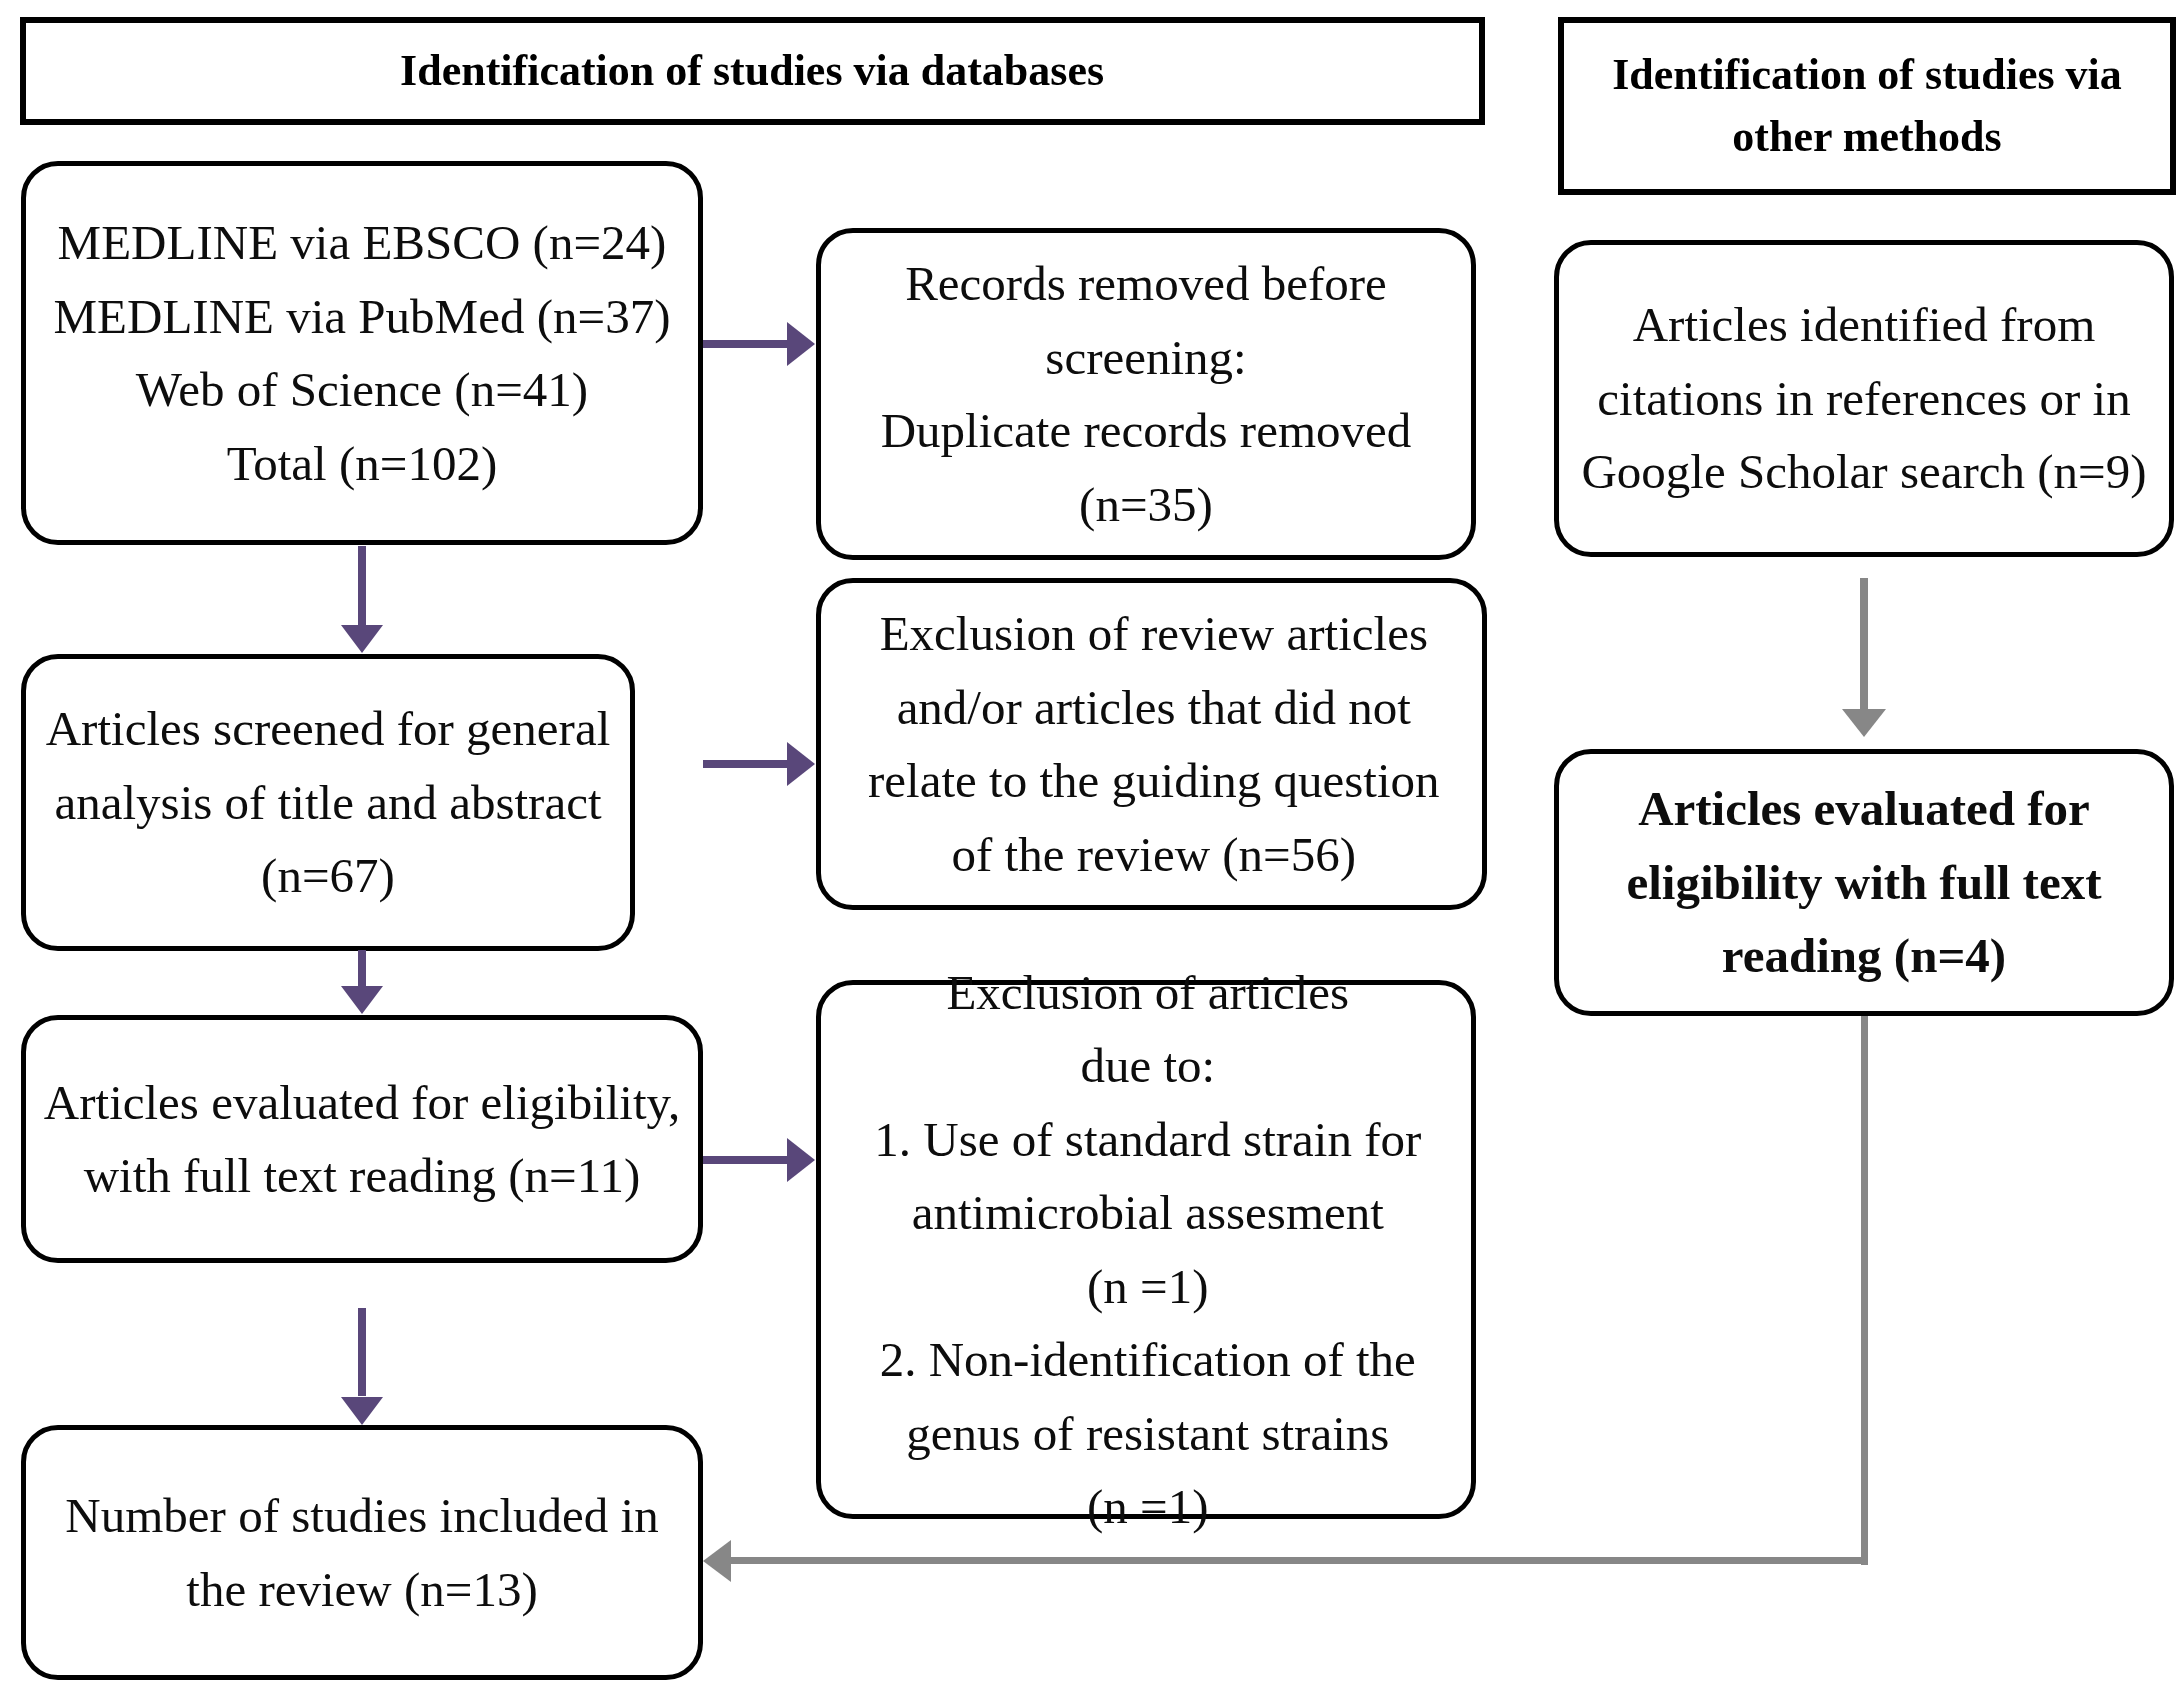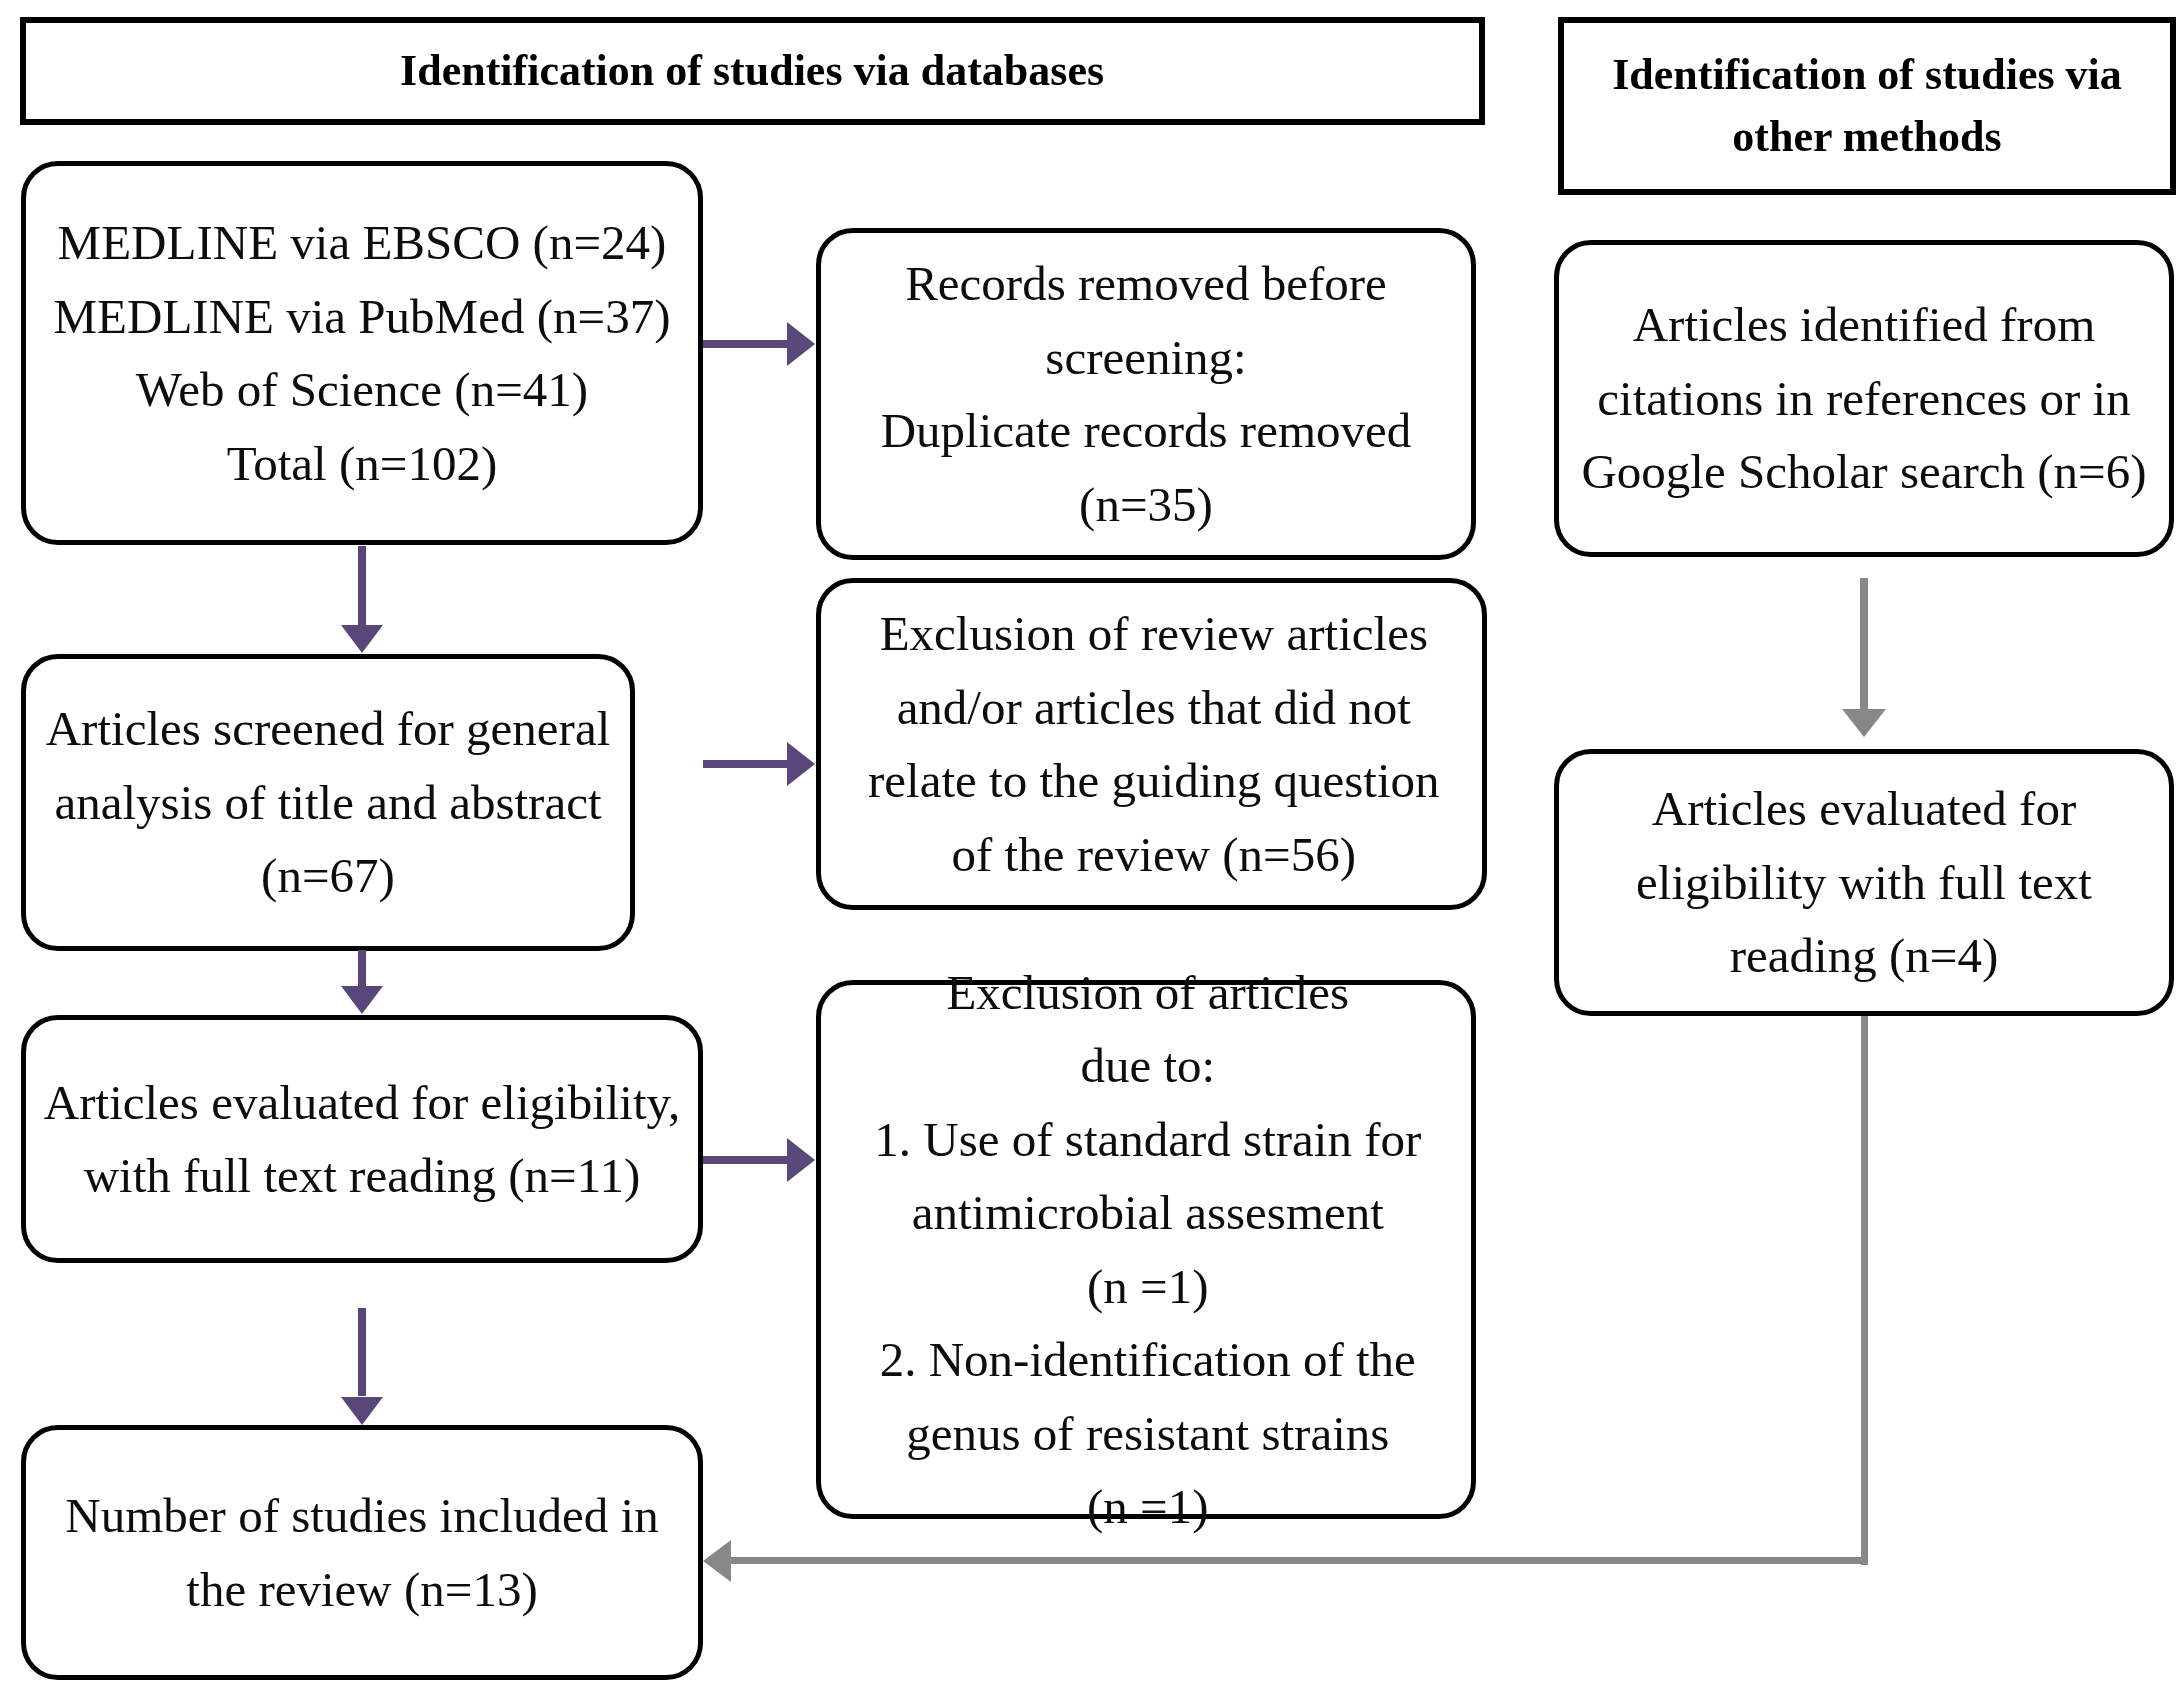--- a/index.html
+++ b/index.html
@@ -56,21 +56,21 @@
   #box-eval-left { left: 21px; top: 1015px; width: 682px; height: 248px; }
   #box-included  { left: 21px; top: 1425px; width: 682px; height: 255px; }
 
   
   #box-removed { left: 816px; top: 228px;  width: 660px; height: 332px; }
   #box-excl1   { left: 816px; top: 578px;  width: 671px; height: 332px; padding-left: 20px; }
   #box-excl2   { left: 816px; top: 980px; width: 660px; height: 539px; padding-left: 19px; }
 
   
   #box-citations  { left: 1554px; top: 240px;  width: 620px; height: 317px; }
-  #box-eval-right { left: 1554px; top: 749px; width: 620px; height: 267px; }
+  #box-eval-right { left: 1554px; top: 749px; width: 620px; height: 267px; font-weight: bold; }
 
   
   #a1-shaft { left: 358px; top: 546px;  width: 8.3px; height: 79px; }
   #a1-head  { left: 341px; top: 625px; border-left: 21px solid transparent; border-right: 21px solid transparent; border-top: 28.5px solid var(--arrow-purple, #59477a); }
   #a2-shaft { left: 358px; top: 950px; width: 8.3px; height: 36px; }
   #a2-head  { left: 341px; top: 986px; border-left: 21px solid transparent; border-right: 21px solid transparent; border-top: 28.5px solid var(--arrow-purple, #59477a); }
   #a3-shaft { left: 358px; top: 1308px; width: 8.3px; height: 88px; }
   #a3-head  { left: 341px; top: 1397px; border-left: 21px solid transparent; border-right: 21px solid transparent; border-top: 28.5px solid var(--arrow-purple, #59477a); }
 
   
@@ -102,21 +102,21 @@
   <div class="box" id="box-sources">MEDLINE via EBSCO (n=24)
 MEDLINE via PubMed (n=37)
 Web of Science (n=41)
 Total (n=102)</div>
   <div class="box" id="box-removed">Records removed before
 screening:
 Duplicate records removed
 (n=35)</div>
   <div class="box" id="box-citations">Articles identified from
 citations in references or in
-Google Scholar search (n=6)</div>
+Google Scholar search (n=9)</div>
   <div class="box" id="box-screened">Articles screened for general
 analysis of title and abstract
 (n=67)</div>
   <div class="box" id="box-excl1">Exclusion of review articles
 and/or articles that did not
 relate to the guiding question
 of the review (n=56)</div>
   <div class="box" id="box-eval-left">Articles evaluated for eligibility,
 with full text reading (n=11)</div>
   <div class="box" id="box-excl2">Exclusion of articles

